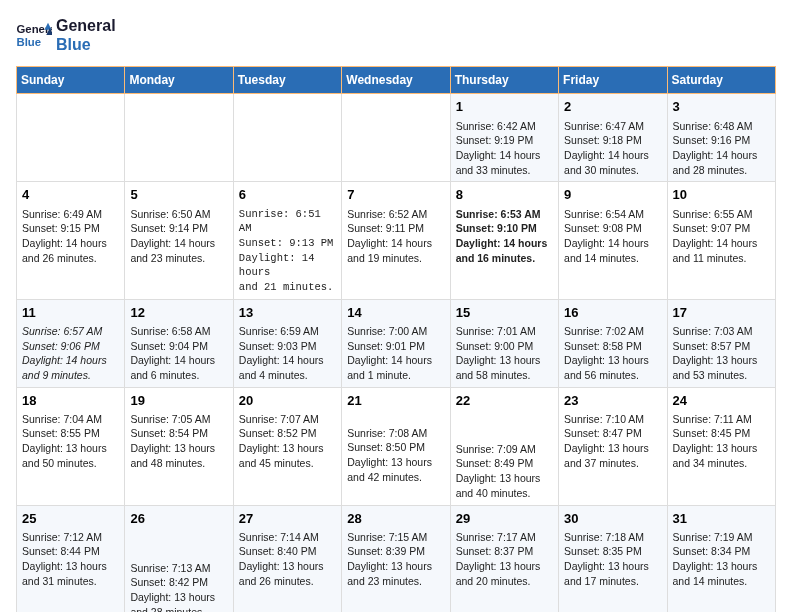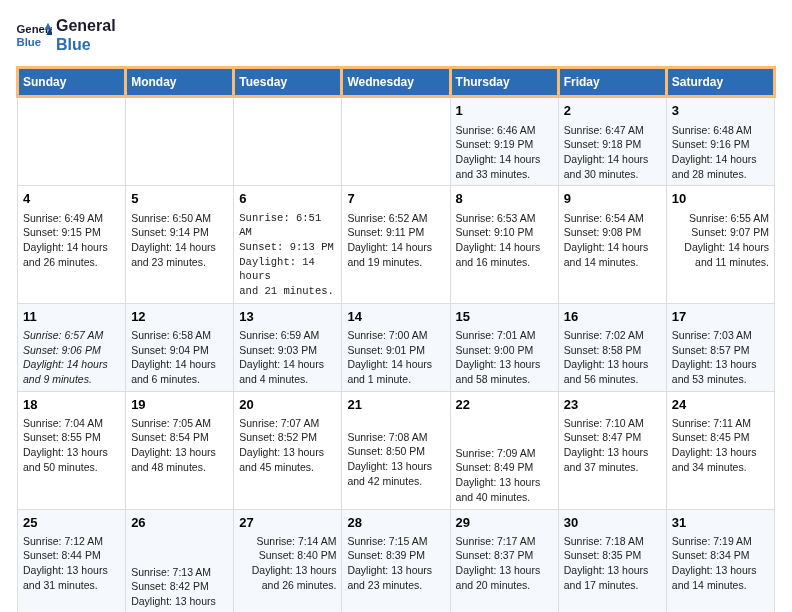--- a/index.html
+++ b/index.html
@@ -44,21 +44,21 @@
     }
     thead tr {
       background-color: #2a6db5;
       color: #fff;
     }
     thead th {
       padding: 6px 4px;
       text-align: left;
       font-weight: bold;
       font-size: 12px;
-      border: 3px solid #fdba74;
+      border: 1px solid #fdba74;
     }
     tbody td {
       vertical-align: top;
       border: 1px solid #ddd;
       padding: 4px 5px;
       width: 108px;
       min-height: 80px;
       line-height: 1.4;
       background: #fff;
     }
@@ -113,21 +113,21 @@
       </tr>
   </thead>
   <tbody id="calendar-body">
   <tr>
         <td class="empty-cell"></td>
         <td class="empty-cell"></td>
         <td class="empty-cell"></td>
         <td class="empty-cell"></td>
         <td>
           <div class="day-number">1</div>
-          <div class="day-info" style="white-space: pre-line;">Sunrise: 6:46 AM
+          <div class="day-info" style="white-space: pre-line;">Sunrise: 6:42 AM
 Sunset: 9:19 PM
 Daylight: 14 hours
 and 33 minutes.</div>
         </td>
         <td>
           <div class="day-number">2</div>
           <div class="day-info" style="white-space: pre-line;">Sunrise: 6:47 AM
 Sunset: 9:18 PM
 Daylight: 14 hours
 and 30 minutes.</div>
@@ -164,35 +164,35 @@
         </td>
         <td>
           <div class="day-number">7</div>
           <div class="day-info" style="white-space: pre-line;">Sunrise: 6:52 AM
 Sunset: 9:11 PM
 Daylight: 14 hours
 and 19 minutes.</div>
         </td>
         <td>
           <div class="day-number">8</div>
-          <div class="day-info" style="white-space: pre-line;">Sunrise: 6:53 AM
+          <div class="day-info" style="white-space: pre-line; font-weight: bold;">Sunrise: 6:53 AM
 Sunset: 9:10 PM
 Daylight: 14 hours
 and 16 minutes.</div>
         </td>
         <td>
           <div class="day-number">9</div>
           <div class="day-info" style="white-space: pre-line;">Sunrise: 6:54 AM
 Sunset: 9:08 PM
 Daylight: 14 hours
 and 14 minutes.</div>
         </td>
         <td>
           <div class="day-number">10</div>
-          <div class="day-info" style="white-space: pre-line; text-align: right;">Sunrise: 6:55 AM
+          <div class="day-info" style="white-space: pre-line;">Sunrise: 6:55 AM
 Sunset: 9:07 PM
 Daylight: 14 hours
 and 11 minutes.</div>
         </td>
       </tr>
       <tr>
         <td>
           <div class="day-number">11</div>
           <div class="day-info" style="white-space: pre-line; font-style: italic;">Sunrise: 6:57 AM
 Sunset: 9:06 PM
@@ -303,21 +303,21 @@
         </td>
         <td>
           <div class="day-number">26</div>
           <div class="day-info" style="white-space: pre-line; margin-top: 33px;">Sunrise: 7:13 AM
 Sunset: 8:42 PM
 Daylight: 13 hours
 and 28 minutes.</div>
         </td>
         <td>
           <div class="day-number">27</div>
-          <div class="day-info" style="white-space: pre-line; text-align: right;">Sunrise: 7:14 AM
+          <div class="day-info" style="white-space: pre-line;">Sunrise: 7:14 AM
 Sunset: 8:40 PM
 Daylight: 13 hours
 and 26 minutes.</div>
         </td>
         <td>
           <div class="day-number">28</div>
           <div class="day-info" style="white-space: pre-line;">Sunrise: 7:15 AM
 Sunset: 8:39 PM
 Daylight: 13 hours
 and 23 minutes.</div>

